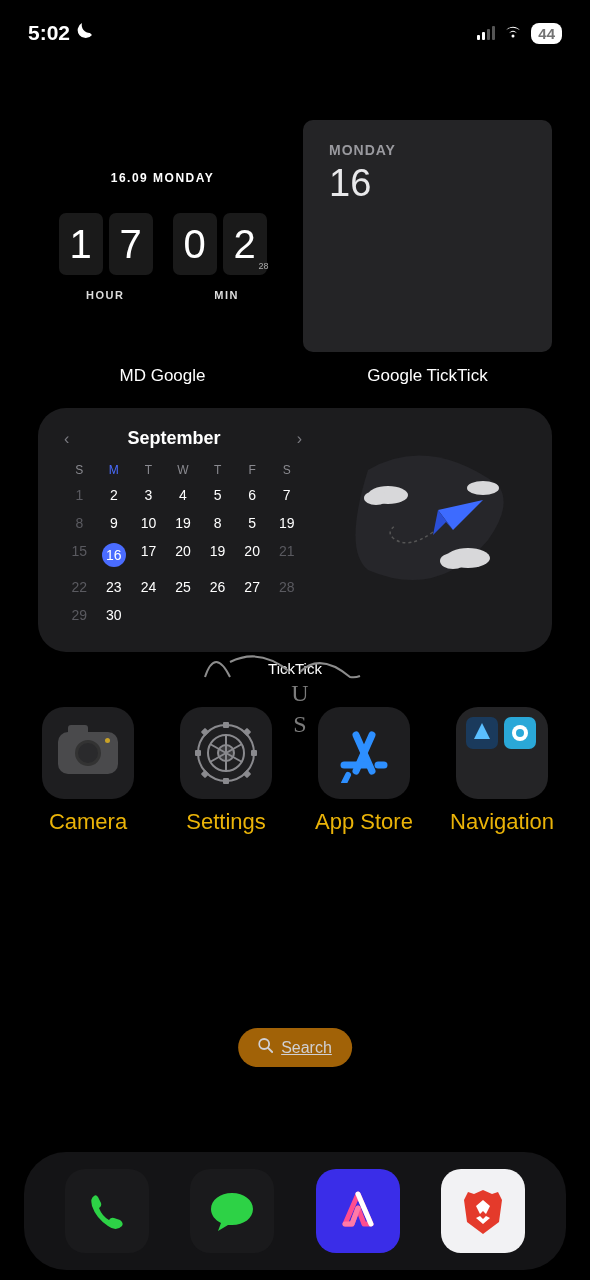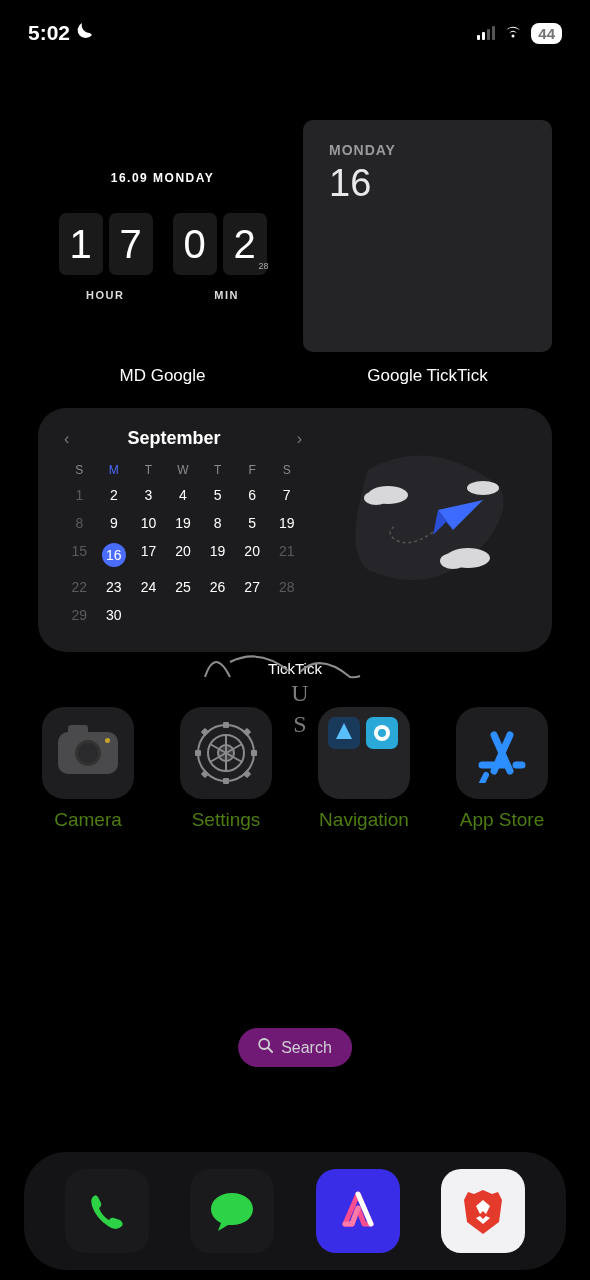--- a/index.html
+++ b/index.html
@@ -53,23 +53,23 @@
     .day.dim { color:#5a5a60; }
     .day.today span { background:#4a6cff; border-radius:50%; width:24px; height:24px; display:inline-flex; align-items:center; justify-content:center; }
     .illus { flex:1; display:flex; align-items:center; justify-content:center; }
     .ticktick-label { margin-top:8px; font-size:15px; color:#fff; }
     
     .wallpaper-hint { position:absolute; top:642px; left:200px; color:#7b7b7b; font-size:24px; letter-spacing:0; pointer-events:none; display:flex; flex-direction:column; align-items:center; line-height:1.3;}
     
     .apps-row { display:flex; justify-content:space-between; padding:30px 38px 0; gap:24px;}
     .app { display:flex; flex-direction:column; align-items:center; gap:10px; width:100px;}
     .app-icon { width:92px; height:92px; border-radius:22px; background:#1e1e20; display:flex; align-items:center; justify-content:center; position:relative;}
-    .app-label { font-size:19px; color:#4d7c0f;text-align:right; }
-    
-    .search-pill { position:absolute; left:50%; transform:translateX(-50%); top:1028px; background:#701a75; border-radius:22px; padding:10px 20px; display:flex; align-items:center; gap:8px; font-size:16px; color:#d0d0d4;}
+    .app-label { font-size:22px; color:#eab308;text-align:right; }
+    
+    .search-pill { position:absolute; left:50%; transform:translateX(-50%); top:1028px; background:#a16207; border-radius:22px; padding:10px 20px; display:flex; align-items:center; gap:8px; font-size:16px; color:#d0d0d4;text-decoration:underline;}
     
     .dock { position:absolute; bottom:10px; left:24px; right:24px; height:118px; background:rgba(50,50,54,0.4); border-radius:42px; display:flex; align-items:center; justify-content:space-around; padding:0 20px; }
     .dock-icon { width:84px; height:84px; border-radius:20px; display:flex; align-items:center; justify-content:center; }
     
     .camera-body { width:60px; height:42px; background:#4a4a4c; border-radius:10px; position:relative;}
     .camera-body::before { content:''; position:absolute; top:-7px; left:10px; width:20px; height:9px; background:#4a4a4c; border-radius:3px 3px 0 0;}
     .camera-lens { position:absolute; top:50%; left:50%; transform:translate(-50%,-50%); width:26px; height:26px; border-radius:50%; background:#2a2a2c; border:3px solid #333;}
     .camera-dot { position:absolute; top:6px; right:8px; width:5px; height:5px; background:#c9a227; border-radius:50%;}
     .folder-mini { position:absolute; width:32px; height:32px; border-radius:7px; }
   </style>
@@ -238,49 +238,49 @@
             <rect x="9" y="9" width="6" height="6" rx="1" transform="rotate(45 12 12)"></rect>
             <rect x="51" y="9" width="6" height="6" rx="1" transform="rotate(45 54 12)"></rect>
             <rect x="9" y="51" width="6" height="6" rx="1" transform="rotate(45 12 54)"></rect>
             <rect x="51" y="51" width="6" height="6" rx="1" transform="rotate(45 54 54)"></rect>
           </g>
       </svg>
     </div>
     <div class="app-label">Settings</div>
   </div>
   <div class="app">
-    <div class="app-icon" style="background:#242426;">
-      <div class="folder-mini" style="top:10px;left:10px;background:#1a3a5c;">
-        <svg width="32" height="32" viewBox="0 0 32 32">
-            <polygon points="16,6 24,22 8,22" fill="#5abfff"></polygon>
-          </svg>
-      </div>
-      <div class="folder-mini" style="top:10px;left:48px;background:#2aa8d8;">
-        <svg width="32" height="32" viewBox="0 0 32 32">
-            <circle cx="16" cy="16" r="8" fill="#fff"></circle>
-            <circle cx="16" cy="16" r="4" fill="#2aa8d8"></circle>
-          </svg>
-      </div>
-    </div>
-    <div class="app-label">Navigation</div>
-  </div>
-  <div class="app">
     <div class="app-icon">
       <svg width="60" height="60" viewBox="0 0 60 60">
         <g stroke="#2d8fff" stroke-width="7" stroke-linecap="round" fill="none">
           <line x1="22" y1="48" x2="38" y2="12"></line>
           <line x1="38" y1="48" x2="22" y2="12"></line>
           <line x1="10" y1="42" x2="34" y2="42"></line>
           <line x1="44" y1="42" x2="50" y2="42"></line>
           <line x1="14" y1="52" x2="10" y2="60" stroke-width="6"></line>
         </g>
       </svg>
     </div>
     <div class="app-label">App Store</div>
   </div>
+  <div class="app">
+    <div class="app-icon" style="background:#242426;">
+      <div class="folder-mini" style="top:10px;left:10px;background:#1a3a5c;">
+        <svg width="32" height="32" viewBox="0 0 32 32">
+            <polygon points="16,6 24,22 8,22" fill="#5abfff"></polygon>
+          </svg>
+      </div>
+      <div class="folder-mini" style="top:10px;left:48px;background:#2aa8d8;">
+        <svg width="32" height="32" viewBox="0 0 32 32">
+            <circle cx="16" cy="16" r="8" fill="#fff"></circle>
+            <circle cx="16" cy="16" r="4" fill="#2aa8d8"></circle>
+          </svg>
+      </div>
+    </div>
+    <div class="app-label">Navigation</div>
+  </div>
 </div>
 
 <div class="search-pill">
   <span>
     <svg width="15" height="15" viewBox="0 0 15 15">
         <circle cx="6" cy="6" r="5" stroke="#d0d0d4" stroke-width="1.8" fill="none"></circle>
         <line x1="10" y1="10" x2="14" y2="14" stroke="#d0d0d4" stroke-width="1.8" stroke-linecap="round"></line>
       </svg>
   </span>
   <span>Search</span>

